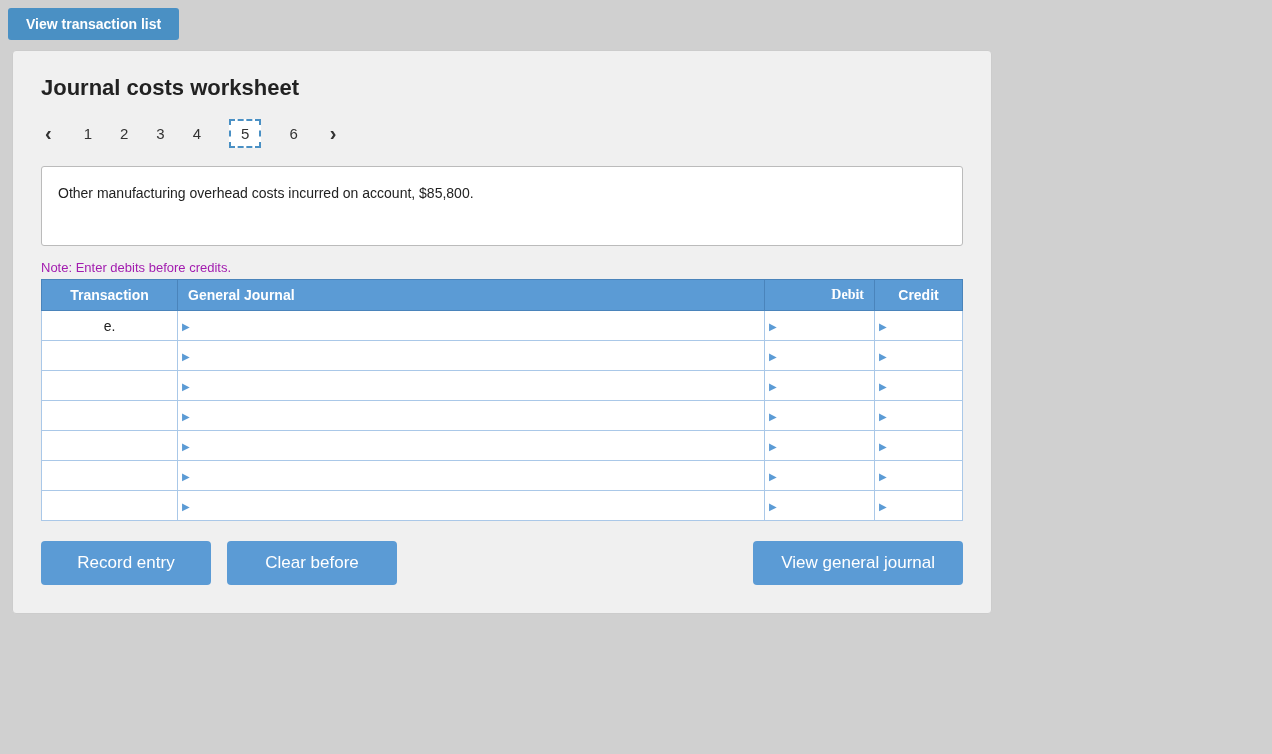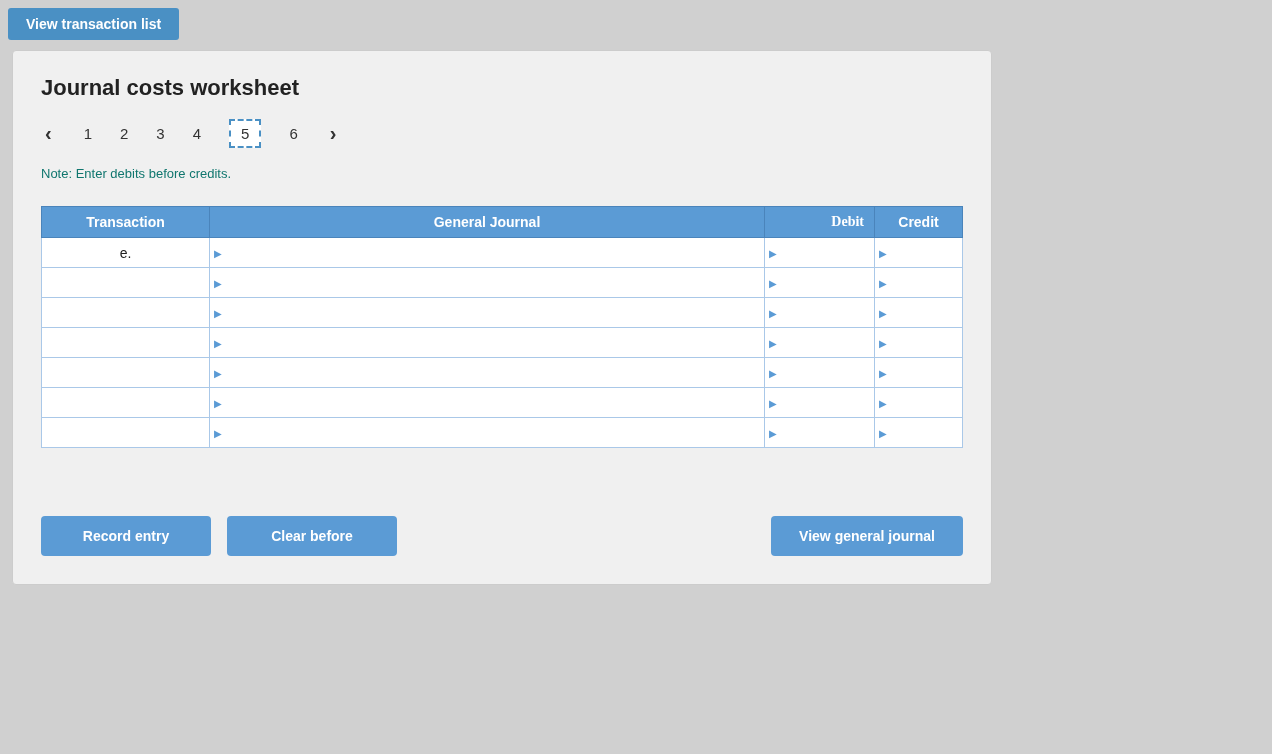--- a/index.html
+++ b/index.html
@@ -76,48 +76,48 @@
       border: 1px solid #bbb;
       border-radius: 3px;
       padding: 18px 16px;
       margin-bottom: 14px;
       min-height: 80px;
       font-size: 14px;
       color: #222;
     }
 
     .note {
-      color: #0f766e;
+      color: #a21caf;
       font-size: 13px;
-      margin-bottom: 25px;
+      margin-bottom: 4px;
     }
 
     
     .journal-table {
       width: 100%;
       border-collapse: collapse;
       margin-bottom: 20px;
     }
 
     .journal-table thead tr th {
       background: #5b9bd5;
       color: white;
       font-weight: bold;
       border: 1px solid #4a84bb;
       padding: 7px 10px;
       text-align: center;
       font-size: 14px;
     }
 
     .journal-table thead tr th.th-transaction {
-      width: 168px;
+      width: 136px;
       text-align: center;
     }
     .journal-table thead tr th.th-journal {
-      text-align: center;
+      text-align: left;
     }
     .journal-table thead tr th.th-debit {
       width: 110px;
       text-align: right;
       font-family: Liberation Serif, serif;
     }
     .journal-table thead tr th.th-credit {
       width: 88px;
       text-align: center;
     }
@@ -185,25 +185,24 @@
       gap: 0;
       align-items: center;
     }
 
     .btn-blue {
       background: #5b9bd5;
       color: white;
       border: none;
       border-radius: 4px;
       padding: 12px 28px;
-      font-size: 14px;
-      font-weight: bold;
+      font-size: 17px;
+      font-weight: normal;
       cursor: pointer;
       min-width: 170px;
-      margin-top: 48px;
     }
 
     .btn-row-left {
       display: flex;
       gap: 16px;
     }
 
     .btn-row-right {
       margin-left: auto;
     }
@@ -227,20 +226,21 @@
     <button class="arrow">‹</button>
     <span class="page-num">1</span>
     <span class="page-num">2</span>
     <span class="page-num">3</span>
     <span class="page-num">4</span>
     <span class="page-num active">5</span>
     <span class="page-num">6</span>
     <button class="arrow">›</button>
   </div>
 
+  <div class="description-box">Other manufacturing overhead costs incurred on account, $85,800.</div>
 
   <div class="note">Note: Enter debits before credits.</div>
 
   <table class="journal-table">
     <thead>
       <tr>
         <th class="th-transaction">Transaction</th>
         <th class="th-journal">General Journal</th>
         <th class="th-debit">Debit</th>
         <th class="th-credit">Credit</th>

